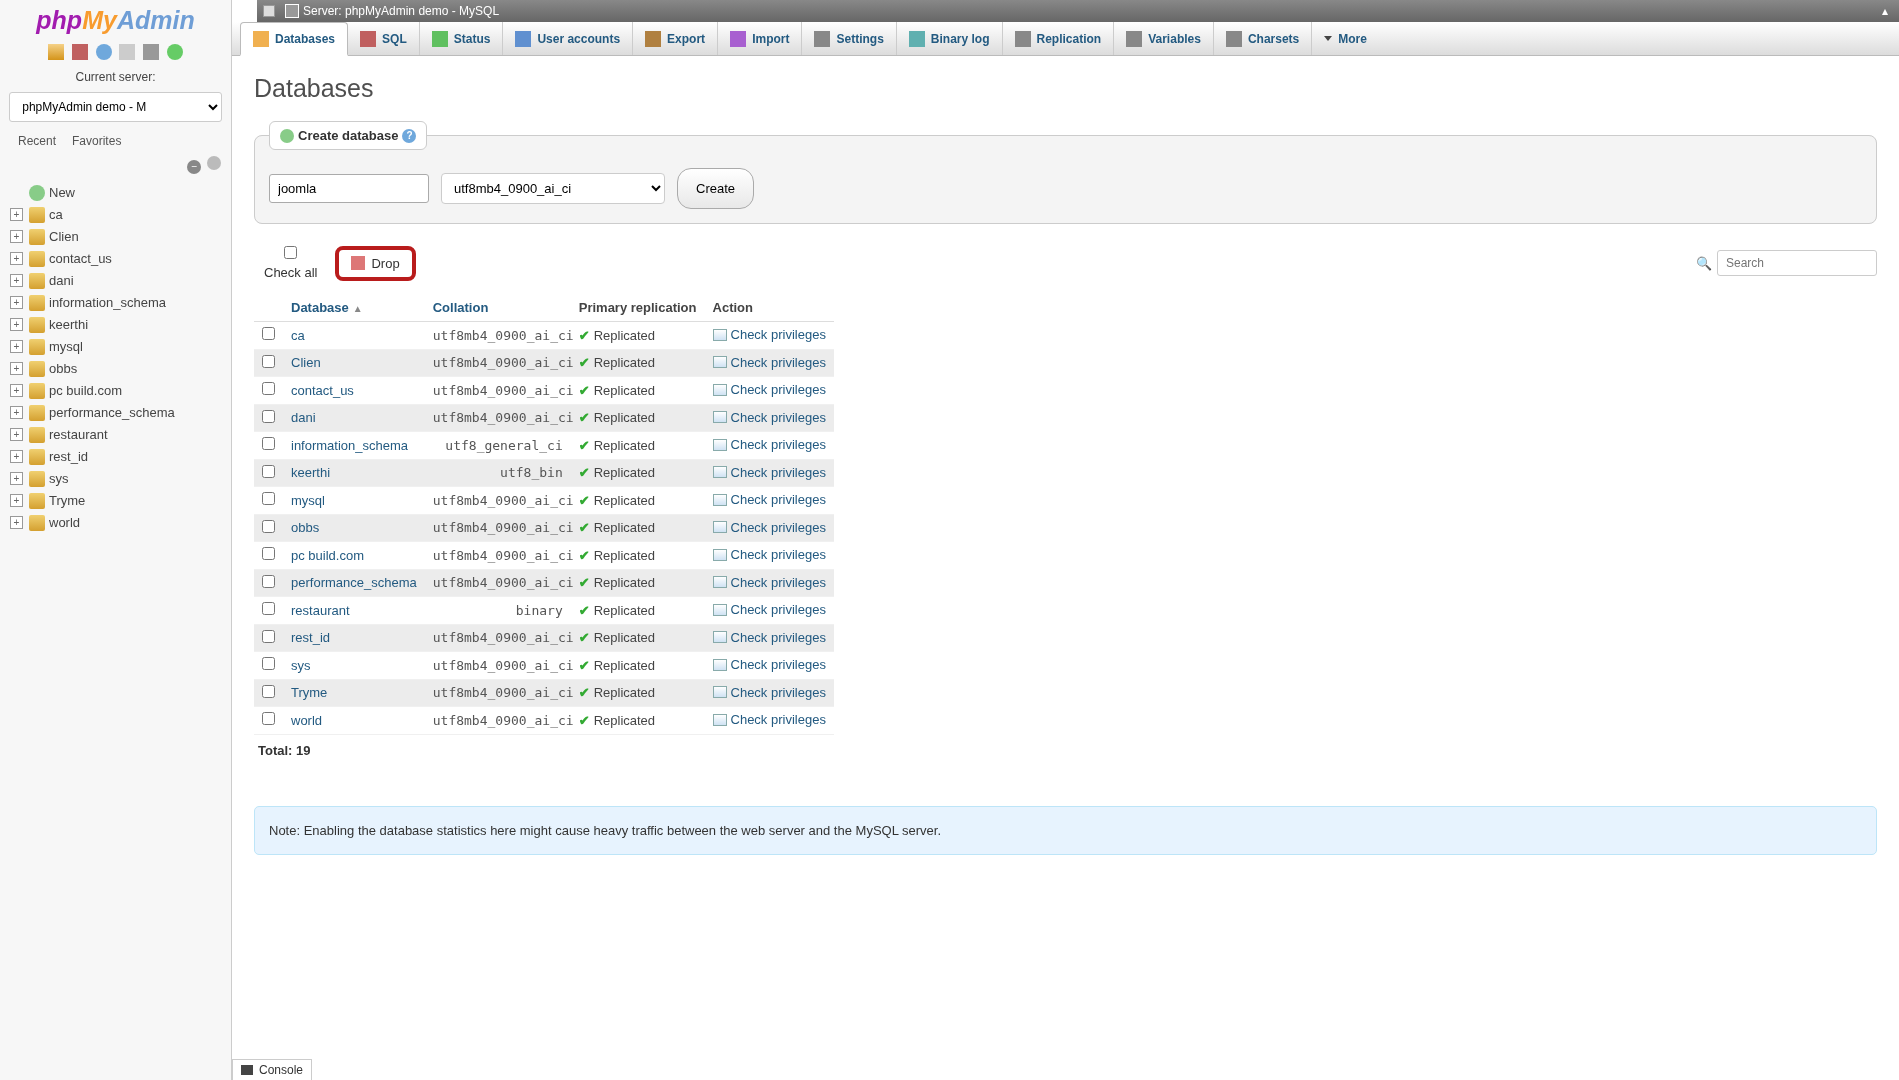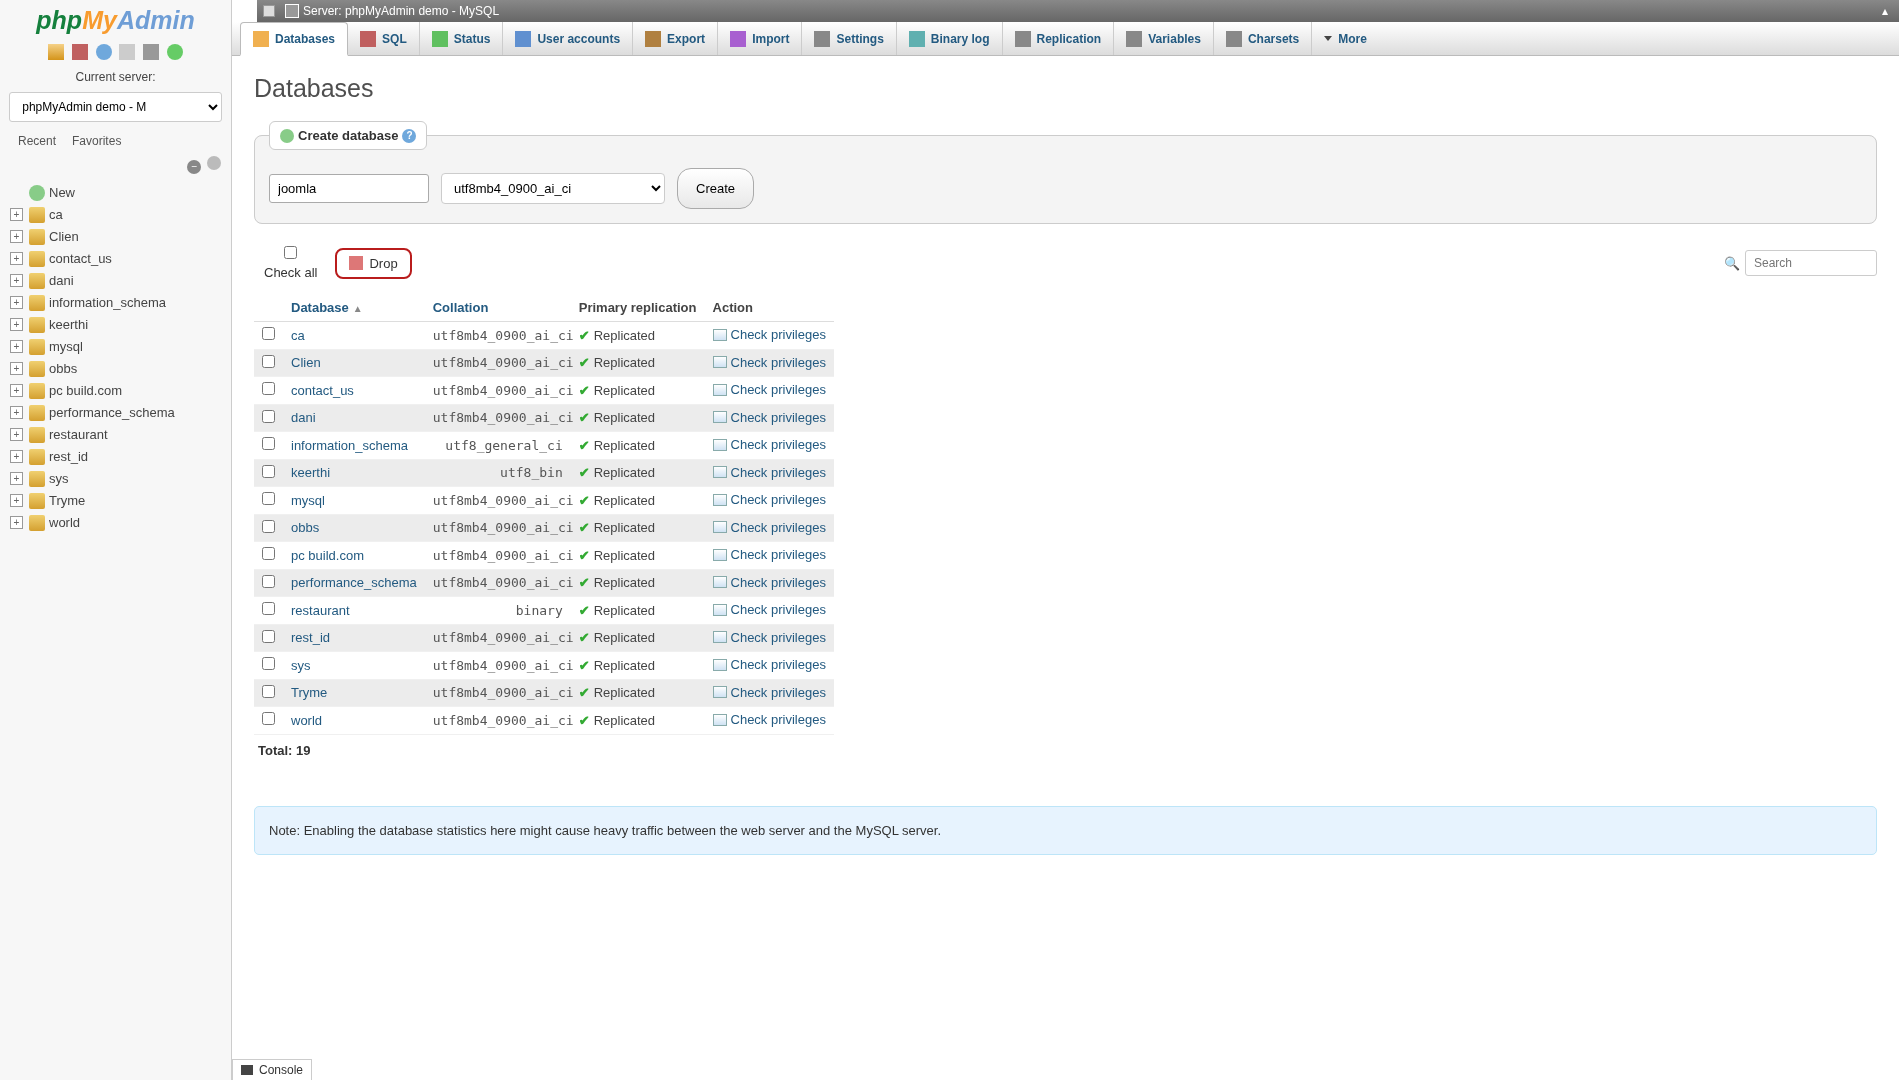--- a/index.html
+++ b/index.html
@@ -4,21 +4,21 @@
 <style>
 * { margin: 0; padding: 0; box-sizing: border-box; }
 body { font-family: sans-serif; font-size: 13px; color: #333; background: #fff; overflow: hidden; width: 1899px; height: 1080px; }
 
 .layout { display: flex; height: 100%; }
 
 
 .sidebar { width: 232px; background: #f7f7f7; border-right: 1px solid #ccc; display: flex; flex-direction: column; }
 .logo-area { text-align: center; padding: 6px 0 4px; }
 .logo { font-family: 'Trebuchet MS', sans-serif; font-size: 25px; font-weight: bold; font-style: italic; }
-.logo .p1 { color: #15803d; }
+.logo .p1 { color: #a21caf; }
 .logo .p2 { color: #f89c2f; }
 .logo .p3 { color: #6f9ed6; }
 .toolbar-icons { text-align: center; padding: 4px 0; }
 .toolbar-icons span { display: inline-block; width: 16px; height: 16px; margin: 0 2px; cursor: pointer; vertical-align: middle; }
 .current-server { text-align: center; font-size: 12px; color: #444; padding: 6px 0 4px; }
 .server-select { width: 92%; margin: 4px auto; display: block; padding: 6px 8px; border: 1px solid #ccc; border-radius: 3px; background: #fff; font-size: 12px; }
 .recent-fav { display: flex; padding: 4px 10px 0; }
 .recent-fav .tab { padding: 4px 8px; font-size: 12px; color: #555; cursor: pointer; }
 .collapse-icons { text-align: right; padding: 4px 10px; }
 .collapse-icons span { display: inline-block; width: 14px; height: 14px; background: #aaa; border-radius: 7px; margin-left: 2px; cursor: pointer; }
@@ -51,26 +51,26 @@
 fieldset.create-db legend { background: #fff; border: 1px solid #ccc; border-radius: 6px; padding: 6px 10px; font-size: 13px; font-weight: bold; color: #333; display: flex; align-items: center; gap: 4px; }
 fieldset.create-db legend .ico { width: 14px; height: 14px; display: inline-block; background: #8c8; border-radius: 7px; }
 fieldset.create-db legend .help { width: 14px; height: 14px; display: inline-block; background: #6fa8dc; border-radius: 7px; color: #fff; font-size: 10px; text-align: center; line-height: 14px; }
 .create-row { display: flex; gap: 12px; align-items: center; }
 .create-row input[type=text] { width: 160px; padding: 6px 8px; border: 1px solid #aaa; border-radius: 3px; font-size: 13px; }
 .create-row select { width: 224px; padding: 6px 8px; border: 1px solid #ccc; border-radius: 4px; font-size: 13px; background: #fff; }
 .create-row button { padding: 12px 18px; border: 1px solid #aaa; background: linear-gradient(#fff,#e8e8e8); border-radius: 14px; font-size: 13px; cursor: pointer; }
 
 .toolbar-row { display: flex; align-items: center; margin-bottom: 8px; gap: 8px; }
 .check-all { display: flex; align-items: center; gap: 6px; padding: 6px 10px; cursor: pointer; font-size: 13px; flex-direction: column; }
-.drop-btn { display: flex; align-items: center; gap: 6px; padding: 6px 12px; border: 2px solid #b91c1c; border-radius: 8px; background: #fff; cursor: pointer; font-size: 13px; }
+.drop-btn { display: flex; align-items: center; gap: 6px; padding: 6px 12px; border: 4px solid #b91c1c; border-radius: 8px; background: #fff; cursor: pointer; font-size: 13px; }
 .drop-btn .ico { width: 14px; height: 14px; background: #d77; display: inline-block; }
 .toolbar-row .spacer { flex: 1; }
 .search-wrap { display: flex; align-items: center; gap: 4px; }
 .search-wrap .ico { width: 18px; height: 18px; display: inline-flex; align-items: center; justify-content: center; color: #888; }
-.search-wrap input { width: 132px; padding: 5px 8px; border: 1px solid #ccc; border-radius: 3px; font-size: 12px; }
+.search-wrap input { width: 160px; padding: 5px 8px; border: 1px solid #ccc; border-radius: 3px; font-size: 12px; }
 
 table.db-list { border-collapse: collapse; font-size: 13px; }
 table.db-list th { text-align: left; padding: 6px 8px; color: #235a81; font-weight: bold; border-bottom: 1px solid #ddd; background: #fff; cursor: pointer; }
 table.db-list th.action, table.db-list th.primary { color: #444; cursor: default; }
 table.db-list td { padding: 5px 8px; border-bottom: 1px solid #f0f0f0; }
 table.db-list tr.alt td { background: #ececec; }
 .db-link { color: #235a81; cursor: pointer; }
 .collation { font-family: monospace; color: #555; text-align: right; display: inline-block; width: 130px; }
 .repl { display: inline-flex; align-items: center; gap: 4px; color: #444; }
 .repl .chk { color: #3a3; font-weight: bold; }

